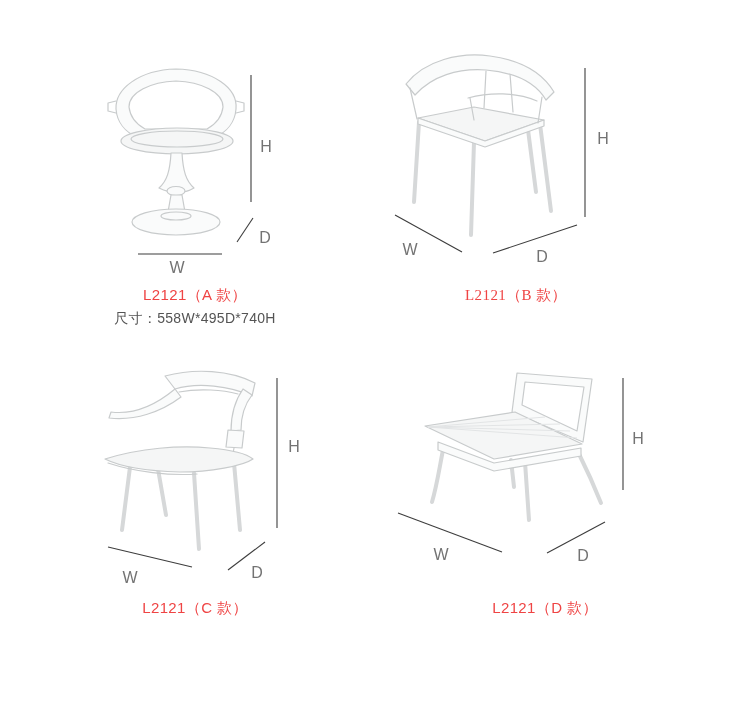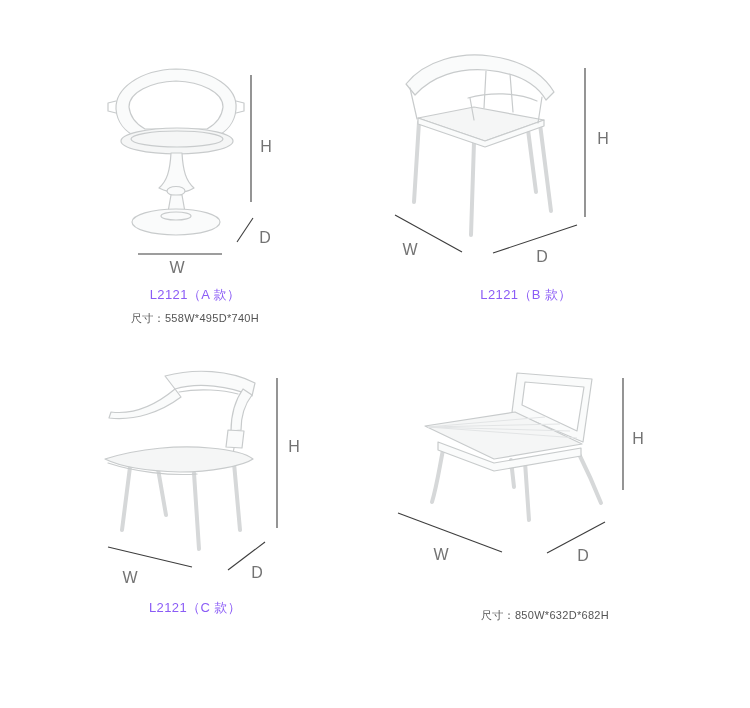--- a/index.html
+++ b/index.html
@@ -7,22 +7,22 @@
     position:relative;width:750px;height:708px;background:#ffffff;overflow:hidden;
     font-family:"Liberation Sans", sans-serif;
   }
   .card{position:absolute;width:375px;height:354px;}
   .card.qa{left:0;top:0;}
   .card.qb{left:375px;top:0;}
   .card.qc{left:0;top:354px;}
   .card.qd{left:375px;top:354px;}
   .sketch{position:absolute;}
   .caption{position:absolute;width:250px;text-align:center;}
-  .pname{font-size:13px;color:#8b5cf6;letter-spacing:.4px;line-height:16px;}
-  .psize{font-size:11px;color:#545454;letter-spacing:.3px;margin-top:8px;line-height:15px;}
+  .pname{font-size:15px;color:#ef4444;letter-spacing:.4px;line-height:16px;}
+  .psize{font-size:14px;color:#545454;letter-spacing:.3px;margin-top:8px;line-height:15px;}
   
   .sk{fill:none;stroke:#c8cbcc;stroke-width:1.2;stroke-linejoin:round;stroke-linecap:round;}
   .skf{fill:#fafbfb;stroke:#c8cbcc;stroke-width:1.2;stroke-linejoin:round;}
   .skseat{fill:#f5f6f6;stroke:#c8cbcc;stroke-width:1.2;stroke-linejoin:round;}
   .skwhite{fill:#ffffff;stroke:#c8cbcc;stroke-width:1.2;stroke-linejoin:round;}
   .leg{fill:none;stroke:#d6d8d9;stroke-width:4;stroke-linecap:round;}
   .hatch{fill:none;stroke:#e2e4e5;stroke-width:1;}
   
   .dim{stroke:#3d3d3d;stroke-width:1.1;fill:none;}
   .dim-label{font-family:"Liberation Sans",sans-serif;font-size:16px;fill:#737373;}
@@ -87,21 +87,21 @@
       <path class="sk" d="M80,58 L84,80"></path>
 
       <line class="dim" x1="195" y1="28" x2="195" y2="177"></line>
       <line class="dim" x1="5" y1="175" x2="72" y2="212"></line>
       <line class="dim" x1="103" y1="213" x2="187" y2="185"></line>
       <text class="dim-label" x="213" y="104" text-anchor="middle">H</text>
       <text class="dim-label" x="20" y="215" text-anchor="middle">W</text>
       <text class="dim-label" x="152" y="222" text-anchor="middle">D</text>
     </svg>
     <figure style="margin:0;">
-      <figcaption class="caption" style="left:26px;top:287px;">
+      <figcaption class="caption" style="left:16px;top:287px;font-family:Liberation Serif, serif;">
         <div class="pname">L2121（B 款）</div>
       </figcaption>
     </figure>
   </div>
 
   <div class="card qc">
     <svg class="sketch" style="left:95px;top:6px;" width="215" height="240" viewBox="0 0 215 240">
 
       <path class="leg" d="M35,107 L27,170"></path>
       <path class="leg" d="M63,109 L71,155"></path>
@@ -151,18 +151,18 @@
 
       <line class="dim" x1="228" y1="18" x2="228" y2="130"></line>
       <line class="dim" x1="3" y1="153" x2="107" y2="192"></line>
       <line class="dim" x1="152" y1="193" x2="210" y2="162"></line>
       <text class="dim-label" x="243" y="84" text-anchor="middle">H</text>
       <text class="dim-label" x="46" y="200" text-anchor="middle">W</text>
       <text class="dim-label" x="188" y="201" text-anchor="middle">D</text>
     </svg>
     <figure style="margin:0;">
       <figcaption class="caption" style="left:45px;top:246px;">
-        <div class="psize">尺寸：850W*632D*682H</div>
+        <div class="pname">L2121（D 款）</div>
       </figcaption>
     </figure>
   </div>
 
 </div>
 
 </body></html>

